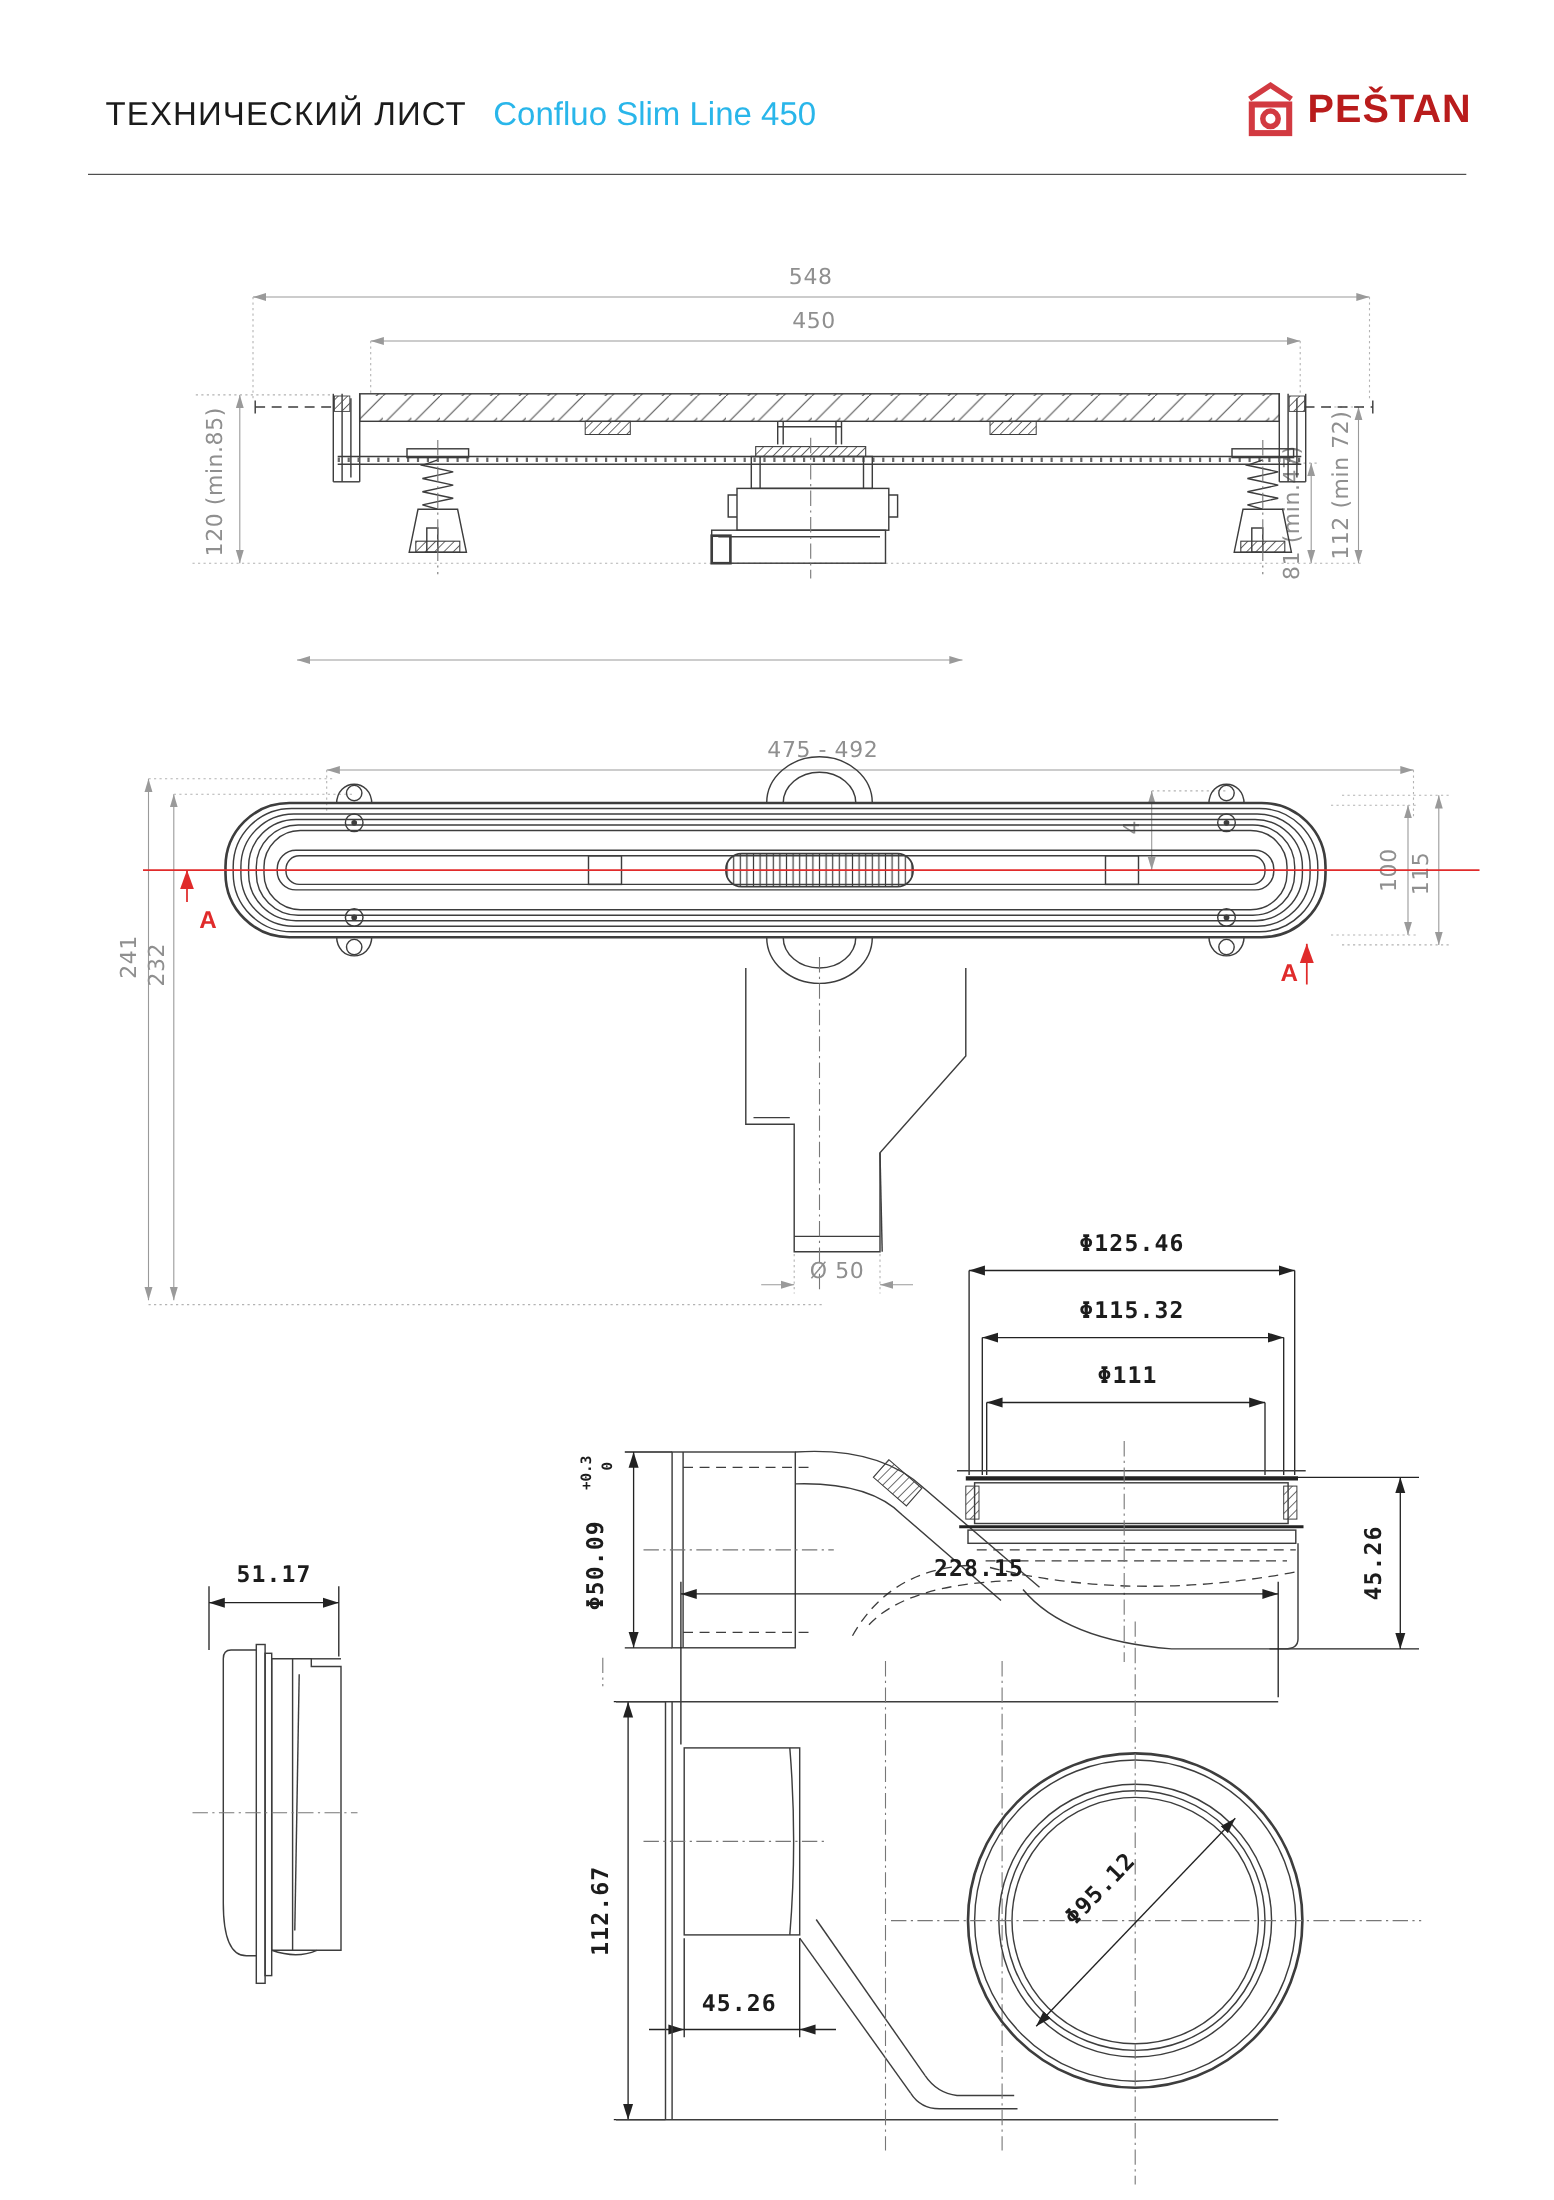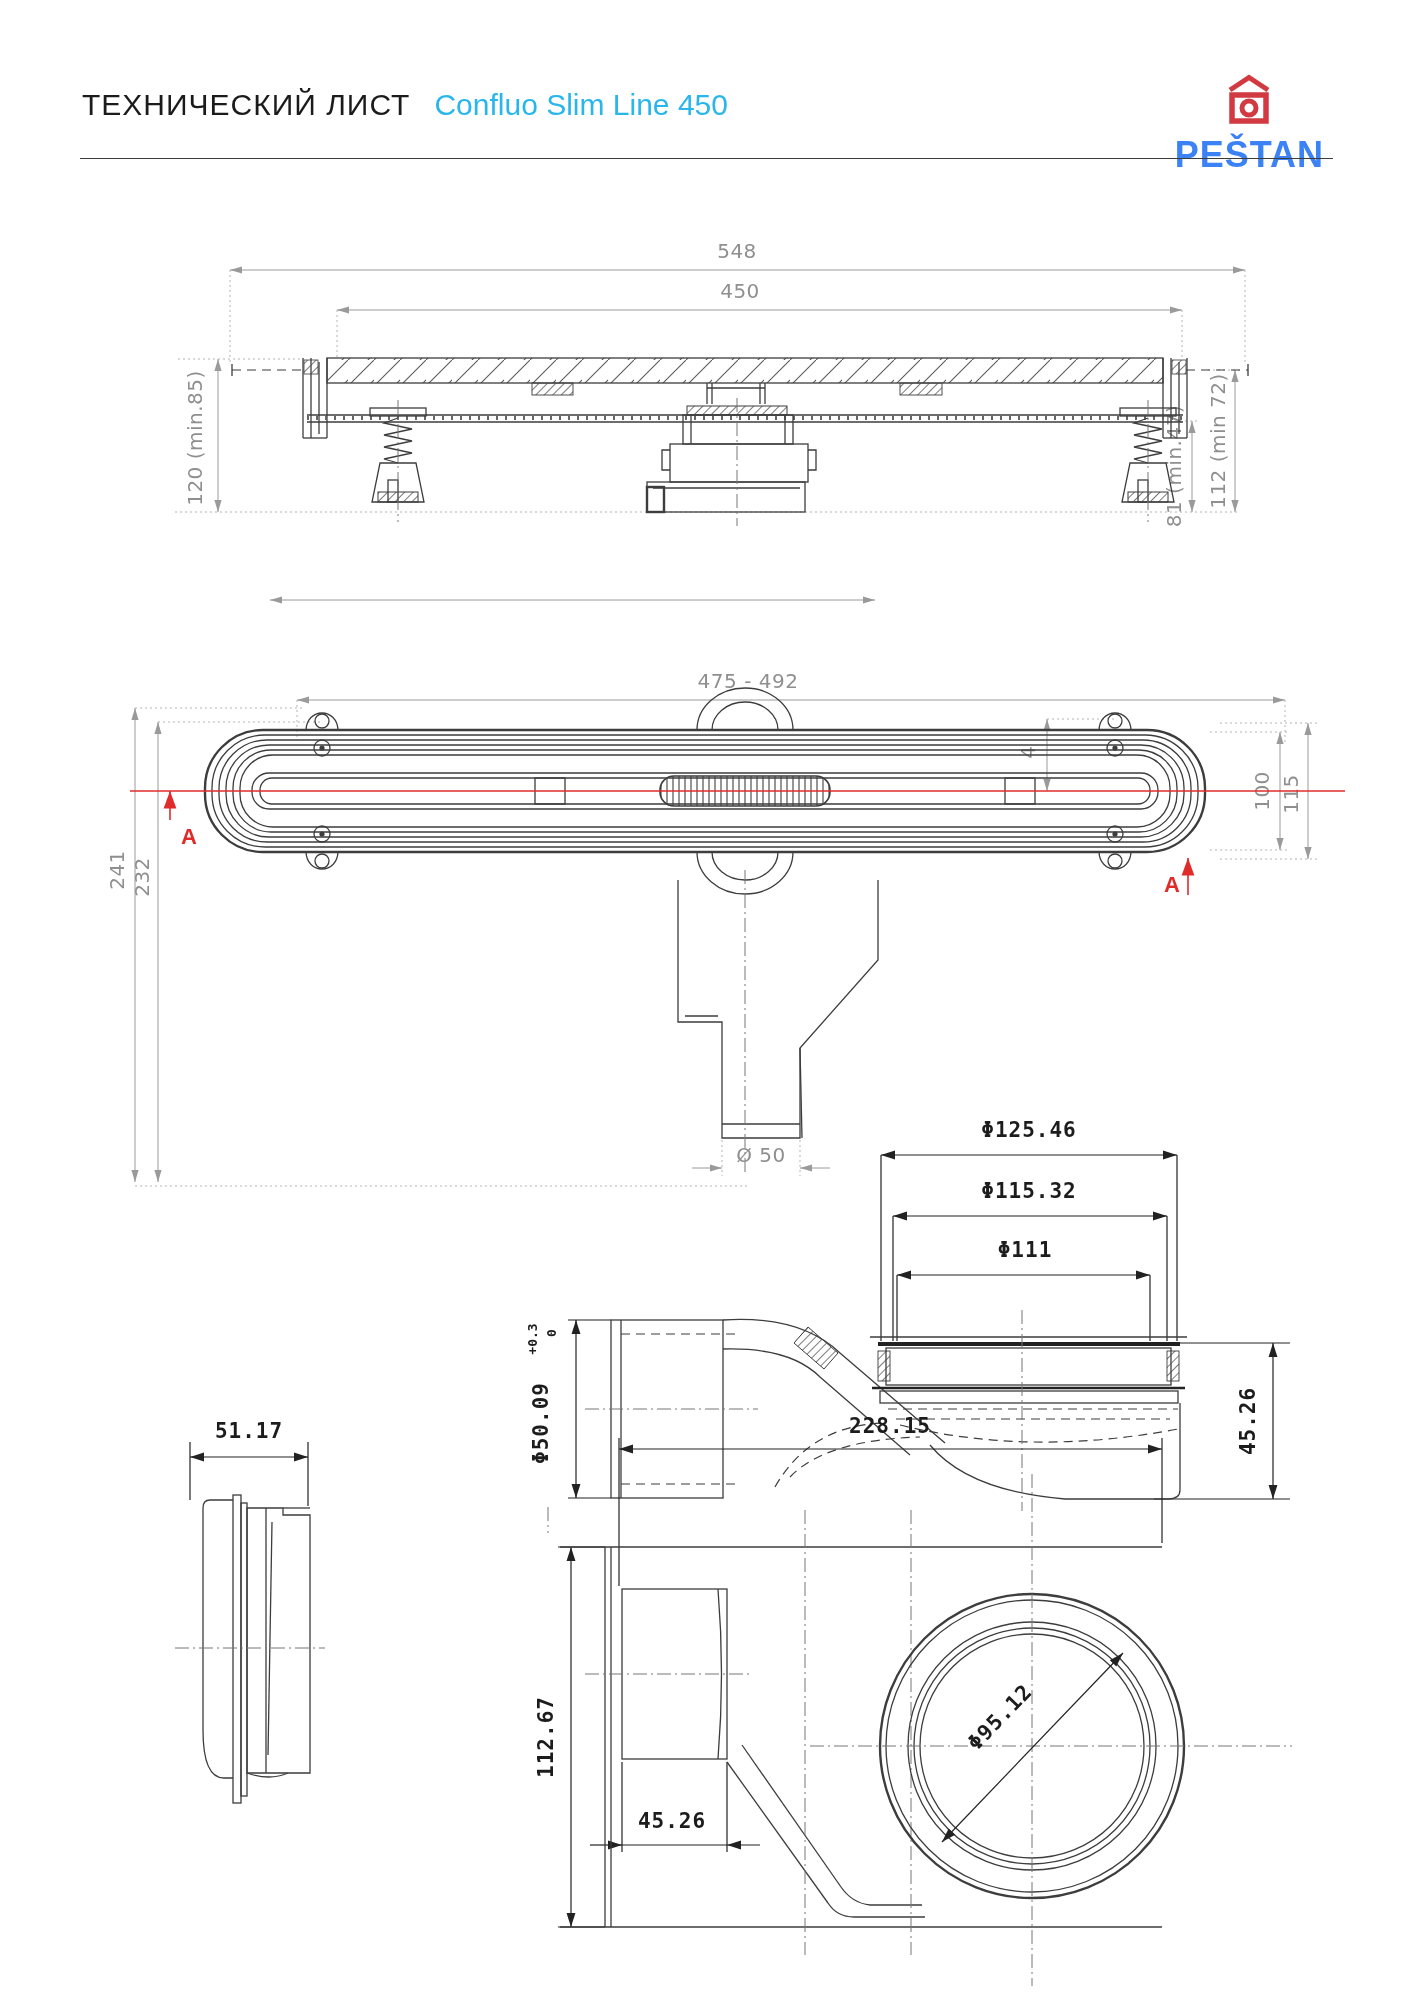--- a/index.html
+++ b/index.html
@@ -1,22 +1,22 @@
 <!DOCTYPE html>
 <html><head>
 <meta charset="utf-8">
 <style>
   html,body{margin:0;padding:0;background:#fff;}
   #page{position:relative;width:1413px;height:2000px;background:#ffffff;overflow:hidden;
         font-family:"Liberation Sans",sans-serif;}
   
-  .hdr{position:absolute;left:82px;top:88px;width:1250px;height:52px;}
+  .hdr{position:absolute;left:96px;top:88px;width:1250px;height:52px;}
   .hdr .title{font-size:30px;color:#1b1b1b;letter-spacing:1px;font-weight:500;display:inline-block;}
   .hdr .product{font-size:30px;color:#29b6ea;margin-left:24px;display:inline-block;font-weight:500;}
-  .logo{position:absolute;right:8px;top:-14px;display:flex;align-items:center;gap:10px;color:#3b82f6;flex-direction:column;}
+  .logo{position:absolute;right:8px;top:-14px;display:flex;align-items:center;gap:10px;color:#b91c1c;}
   .logo .brand-text{font-size:36px;font-weight:bold;letter-spacing:1px;}
   .rule{position:absolute;left:80px;top:158px;width:1253px;height:0;border-top:1.6px solid #3c3c3c;}
   
   svg{position:absolute;overflow:visible;}
   text.dl{font-family:"DejaVu Sans",sans-serif;font-size:20px;fill:#8f8f8f;letter-spacing:.5px;}
   text.dd{font-family:"DejaVu Sans Mono",monospace;font-size:21px;font-weight:bold;fill:#1c1c1c;letter-spacing:1px;}
   text.ds{font-family:"DejaVu Sans Mono",monospace;font-size:13px;font-weight:bold;fill:#1c1c1c;}
   text.sa{font-family:"Liberation Sans",sans-serif;font-size:22px;font-weight:bold;fill:#e02b2b;}
   .ln{stroke:#3d3d3d;stroke-width:1.3;fill:none;}
   .ln2{stroke:#3d3d3d;stroke-width:2.4;fill:none;}

